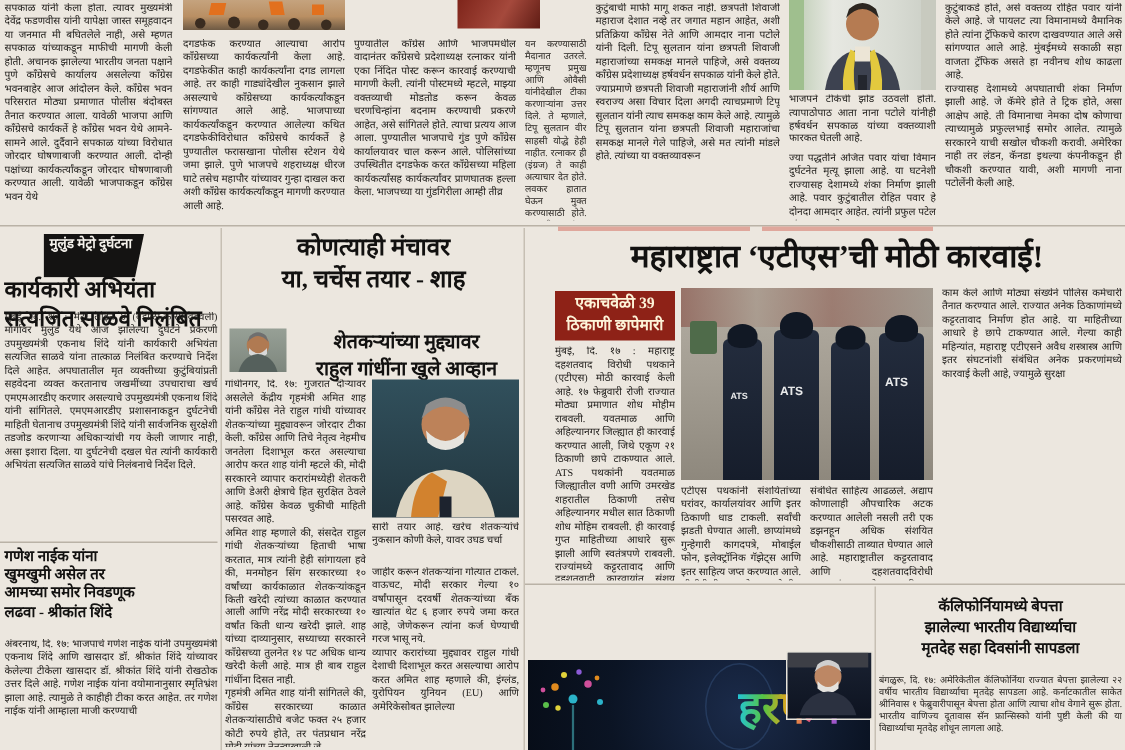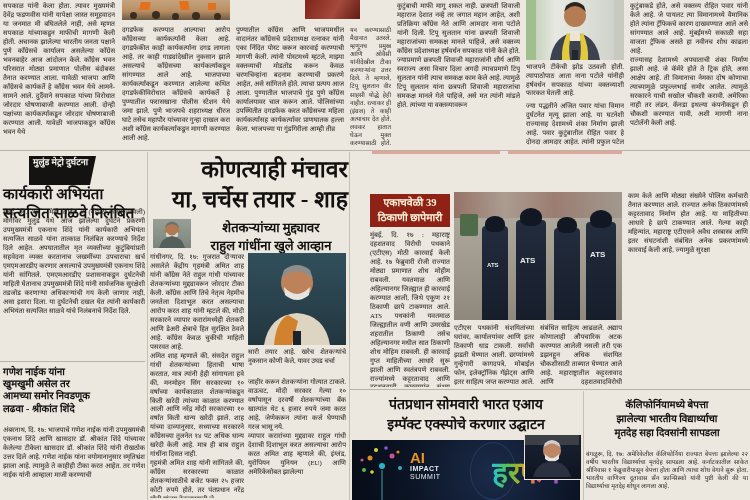--- a/index.html
+++ b/index.html
@@ -91,21 +91,21 @@
   <div class="hrule" style="left:0;top:361px;width:145px;"></div>
 
   <div class="abs hl" style="left:3px;top:366px;width:142px;font-size:10px;line-height:1.22;">गणेश नाईक यांना
 खुमखुमी असेल तर
 आमच्या समोर निवडणूक
 लढवा - श्रीकांत शिंदे</div>
   <div class="abs txt" style="left:3px;top:426px;width:142px;height:72px;">अंबरनाथ, दि. १७: भाजपाचे गणेश नाईक यांनी उपमुख्यमंत्री एकनाथ शिंदे आणि खासदार डॉ. श्रीकांत शिंदे यांच्यावर केलेल्या टीकेला खासदार डॉ. श्रीकांत शिंदे यांनी रोखठोक उत्तर दिले आहे. गणेश नाईक यांना वयोमानानुसार स्मृतिभ्रंश झाला आहे. त्यामुळे ते काहीही टीका करत आहेत. तर गणेश नाईक यांनी आम्हाला माजी करण्याची</div>
 
   <div class="vrule" style="left:147px;top:152px;height:348px;"></div>
 
-  <div class="abs hl center" style="left:150px;top:155px;width:198px;font-size:23px;line-height:1.32;text-align:right;">कोणत्याही मंचावर
+  <div class="abs hl center" style="left:150px;top:155px;width:198px;font-size:16px;line-height:1.32;">कोणत्याही मंचावर
 या, चर्चेस तयार - शाह</div>
 
   <div class="photo grey-bg" style="left:153px;top:219px;width:38px;height:29px;">
     <svg width="38" height="29" viewBox="0 0 38 29">
       <circle cx="19" cy="11" r="7.5" fill="#b07a52"></circle>
       <path d="M12 9 q7 -8 14 0 l-1.5 -4 q-5.5 -5 -11 0 z" fill="#6f6f6f"></path>
       <path d="M13 13 q6 7 12 0 l0 4 q-6 5 -12 0 z" fill="#d9d9d9"></path>
       <path d="M6 29 q3 -11 13 -12 q10 1 13 12 z" fill="#55605c"></path>
     </svg>
   </div>
@@ -128,20 +128,21 @@
   </div>
   <div class="abs caption" style="left:248px;top:348px;width:98px;height:28px;">सारी तयार आहे. खरेच शेतकऱ्यांचे नुकसान कोणी केले, यावर उघड चर्चा</div>
   <div class="abs txt" style="left:248px;top:378px;width:98px;height:120px;">जाहीर करून शेतकऱ्यांना गोत्यात टाकले. वाऊचट, मोदी सरकार गेल्या १० वर्षांपासून दरवर्षी शेतकऱ्यांच्या बँक खात्यांत थेट ६ हजार रुपये जमा करत आहे, जेणेकरून त्यांना कर्ज घेण्याची गरज भासू नये.
 व्यापार करारांच्या मुद्द्यावर राहुल गांधी देशाची दिशाभूल करत असल्याचा आरोप करत अमित शाह म्हणाले की, इंग्लंड, युरोपियन युनियन (EU) आणि अमेरिकेसोबत झालेल्या</div>
 
   <div class="vrule" style="left:349px;top:152px;height:348px;"></div>
 
   <div class="pinkstrip" style="left:372px;top:151px;width:128px;"></div>
   <div class="pinkstrip" style="left:508px;top:151px;width:114px;"></div>
 
+  <div class="abs hl center" style="left:368px;top:158px;width:380px;font-size:21px;line-height:1.25;">महाराष्ट्रात ‘एटीएस’ची मोठी कारवाई!</div>
 
   <div class="abs infobox" style="left:370px;top:194px;width:80px;height:33px;">एकाचवेळी 39
 ठिकाणी छापेमारी</div>
   <div class="abs txt" style="left:370px;top:231px;width:80px;height:156px;">मुंबई, दि. १७ : महाराष्ट्र दहशतवाद विरोधी पथकाने (एटीएस) मोठी कारवाई केली आहे. १७ फेब्रुवारी रोजी राज्यात मोठ्या प्रमाणात शोध मोहीम राबवली. यवतमाळ आणि अहिल्यानगर जिल्ह्यात ही कारवाई करण्यात आली, जिथे एकूण २१ ठिकाणी छापे टाकण्यात आले. ATS पथकांनी यवतमाळ जिल्ह्यातील वणी आणि उमरखेड शहरातील ठिकाणी तसेच अहिल्यानगर मधील सात ठिकाणी शोध मोहिम राबवली. ही कारवाई गुप्त माहितीच्या आधारे सुरू झाली आणि स्वतंत्रपणे राबवली. राज्यांमध्ये कट्टरतावाद आणि दहशतवादी कारवायांत संशय असलेल्या विशिष्ट गुप्त माहितीच्या आधारे पोलिसांनी ही कारवाई केली.</div>
 
   <div class="photo street-bg" style="left:454px;top:192px;width:168px;height:128px;">
     <div class="abs" style="left:0;top:0;width:168px;height:26px;background:linear-gradient(90deg,#8c5a50 0%,#a8978a 30%,#93695e 60%,#9b9288 100%);opacity:.7;"></div>
     <div class="abs" style="left:6px;top:22px;width:18px;height:22px;background:#4f6b4a;border-radius:2px;"></div>
     <div class="commando" style="left:28px;top:34px;width:26px;height:94px;"></div>
     <div class="helmet" style="left:31px;top:24px;width:20px;height:16px;"></div>
@@ -154,44 +155,37 @@
     <div class="ats-label" style="left:66px;top:64px;font-size:8px;">ATS</div>
     <div class="ats-label" style="left:136px;top:58px;font-size:8px;">ATS</div>
     <div class="ats-label" style="left:33px;top:70px;font-size:6px;">ATS</div>
   </div>
   <div class="abs txt" style="left:454px;top:324px;width:80px;height:63px;">एटीएस पथकांनी संशयितांच्या घरांवर, कार्यालयांवर आणि इतर ठिकाणी धाड टाकली. सर्वांची झडती घेण्यात आली. छाप्यांमध्ये गुन्हेगारी कागदपत्रे, मोबाईल फोन, इलेक्ट्रॉनिक गॅझेट्स आणि इतर साहित्य जप्त करण्यात आले. सीसीटीव्ही फुटेज देखील तपासण्यात आले. सूत्रांनी दिलेल्या माहितीनुसार, छाप्यांमध्ये दहशतवादी संघटनांशी संबंध दिसला</div>
   <div class="abs txt" style="left:540px;top:324px;width:82px;height:63px;">संबंधित साहित्य आढळले. अद्याप कोणालाही औपचारिक अटक करण्यात आलेली नसली तरी एक डझनहून अधिक संशयित चौकशीसाठी ताब्यात घेण्यात आले आहे. महाराष्ट्रातील कट्टरतावाद आणि दहशतवादविरोधी कारवायांवर लक्ष ठेवण्यासाठी सुरू असलेल्या प्रयत्नांचा एक भाग म्हणून ही कारवाई करण्यात आली. एटीएसने जिल्हा पोलिस पथकांच्या मदतीने</div>
   <div class="abs txt" style="left:628px;top:192px;width:120px;height:195px;">काम केले आणि मोठ्या संख्येने पोलिस कर्मचारी तैनात करण्यात आले. राज्यात अनेक ठिकाणांमध्ये कट्टरतावाद निर्माण होत आहे. या माहितीच्या आधारे हे छापे टाकण्यात आले. गेल्या काही महिन्यांत, महाराष्ट्र एटीएसने अवैध शस्त्रास्त्र आणि इतर संघटनांशी संबंधित अनेक प्रकरणांमध्ये कारवाई केली आहे, ज्यामुळे सुरक्षा</div>
 
   <div class="hrule" style="left:350px;top:389px;width:400px;"></div>
 
-  <div class="abs hl center" style="left:352px;top:395px;width:228px;font-size:14px;line-height:1.45;">पंतप्रधान सोमवारी भारत एआय
-इम्पॅक्ट एक्स्पोचे करणार उद्घाटन</div>
 
   <div class="photo ai-bg" style="left:352px;top:440px;width:228px;height:60px;">
     <svg class="abs" style="left:4px;top:4px;" width="52" height="56" viewBox="0 0 52 56">
       <line x1="26" y1="56" x2="26" y2="26" stroke="#2c6f7a" stroke-width="1.5"></line>
       <g>
         <circle cx="26" cy="22" r="3" fill="#2bb3c9"></circle>
           <circle cx="14" cy="14" r="2.5" fill="#e08a1e"></circle>
         <circle cx="36" cy="12" r="2.5" fill="#cf4f9b"></circle>
           <circle cx="8" cy="26" r="2" fill="#5abf4a"></circle>
         <circle cx="44" cy="24" r="2" fill="#2bb3c9"></circle>
           <circle cx="20" cy="6" r="2" fill="#e0d23a"></circle>
         <circle cx="30" cy="4" r="1.8" fill="#8c5bd8"></circle>
           <circle cx="42" cy="8" r="1.6" fill="#e08a1e"></circle>
         <circle cx="6" cy="16" r="1.6" fill="#cf4f9b"></circle>
           <circle cx="16" cy="28" r="1.8" fill="#e0d23a"></circle>
       </g>
     </svg>
-    <div class="abs" style="left:58px;top:10px;width:60px;">
-      <div style="color:#e8921f;font-family:'Liberation Sans',sans-serif;font-weight:bold;font-size:15px;line-height:15px;">AI</div>
-      <div style="color:#e9ecef;font-family:'Liberation Sans',sans-serif;font-weight:bold;font-size:7px;line-height:8px;letter-spacing:.5px;">IMPACT</div>
-      <div style="color:#e9ecef;font-family:'Liberation Sans',sans-serif;font-size:7px;line-height:8px;letter-spacing:.5px;">SUMMIT</div>
-    </div>
     <div class="abs" style="left:118px;top:2px;width:44px;height:56px;border:1px solid #34507a;border-radius:50%;opacity:.5;"></div>
     <div class="abs ai-word" style="left:140px;top:16px;font-size:30px;line-height:34px;">हरफन</div>
   </div>
 
   <div class="photo dark-bg" style="left:524px;top:434px;width:56px;height:44px;border:1px solid #e8e4da;">
     <svg width="54" height="42" viewBox="0 0 54 42">
       <rect x="0" y="0" width="54" height="10" fill="#3d3f46"></rect>
       <circle cx="27" cy="16" r="9" fill="#bd8764"></circle>
       <path d="M18 13 q9 -9 18 0 l-2 -5 q-7 -6 -14 0 z" fill="#cfcfcf"></path>
       <path d="M20 19 q7 8 14 0 l0 5 q-7 6 -14 0 z" fill="#e4e2de"></path>

